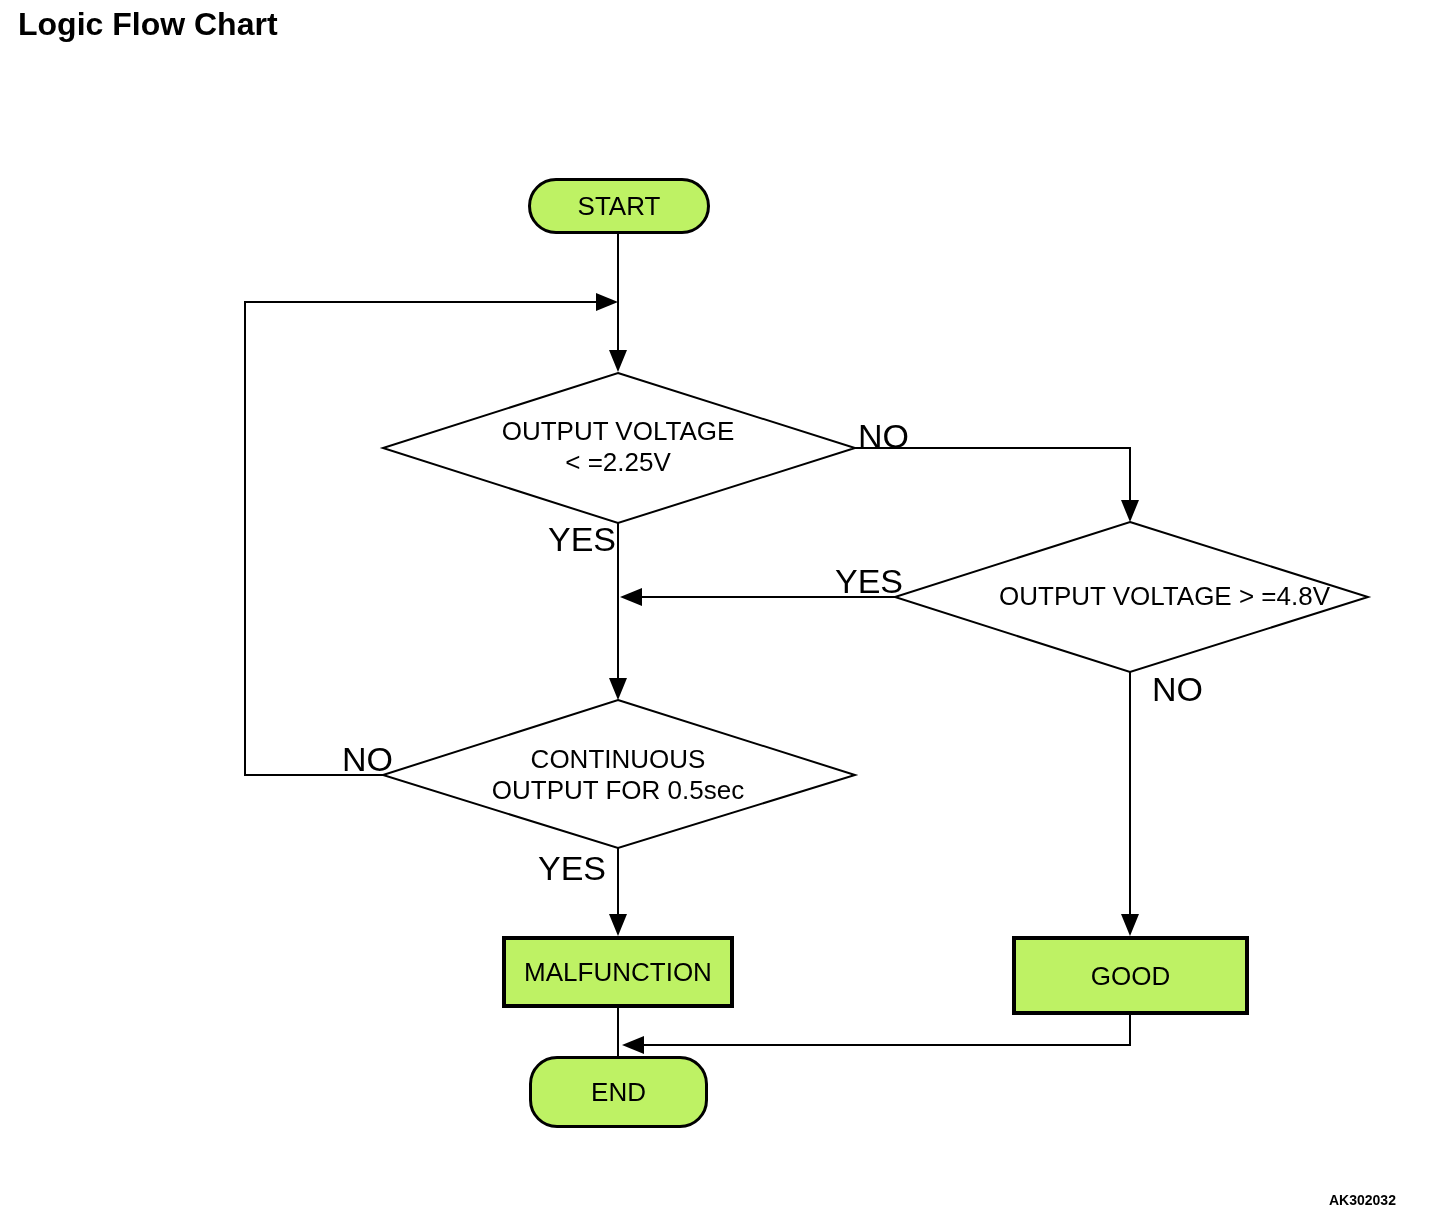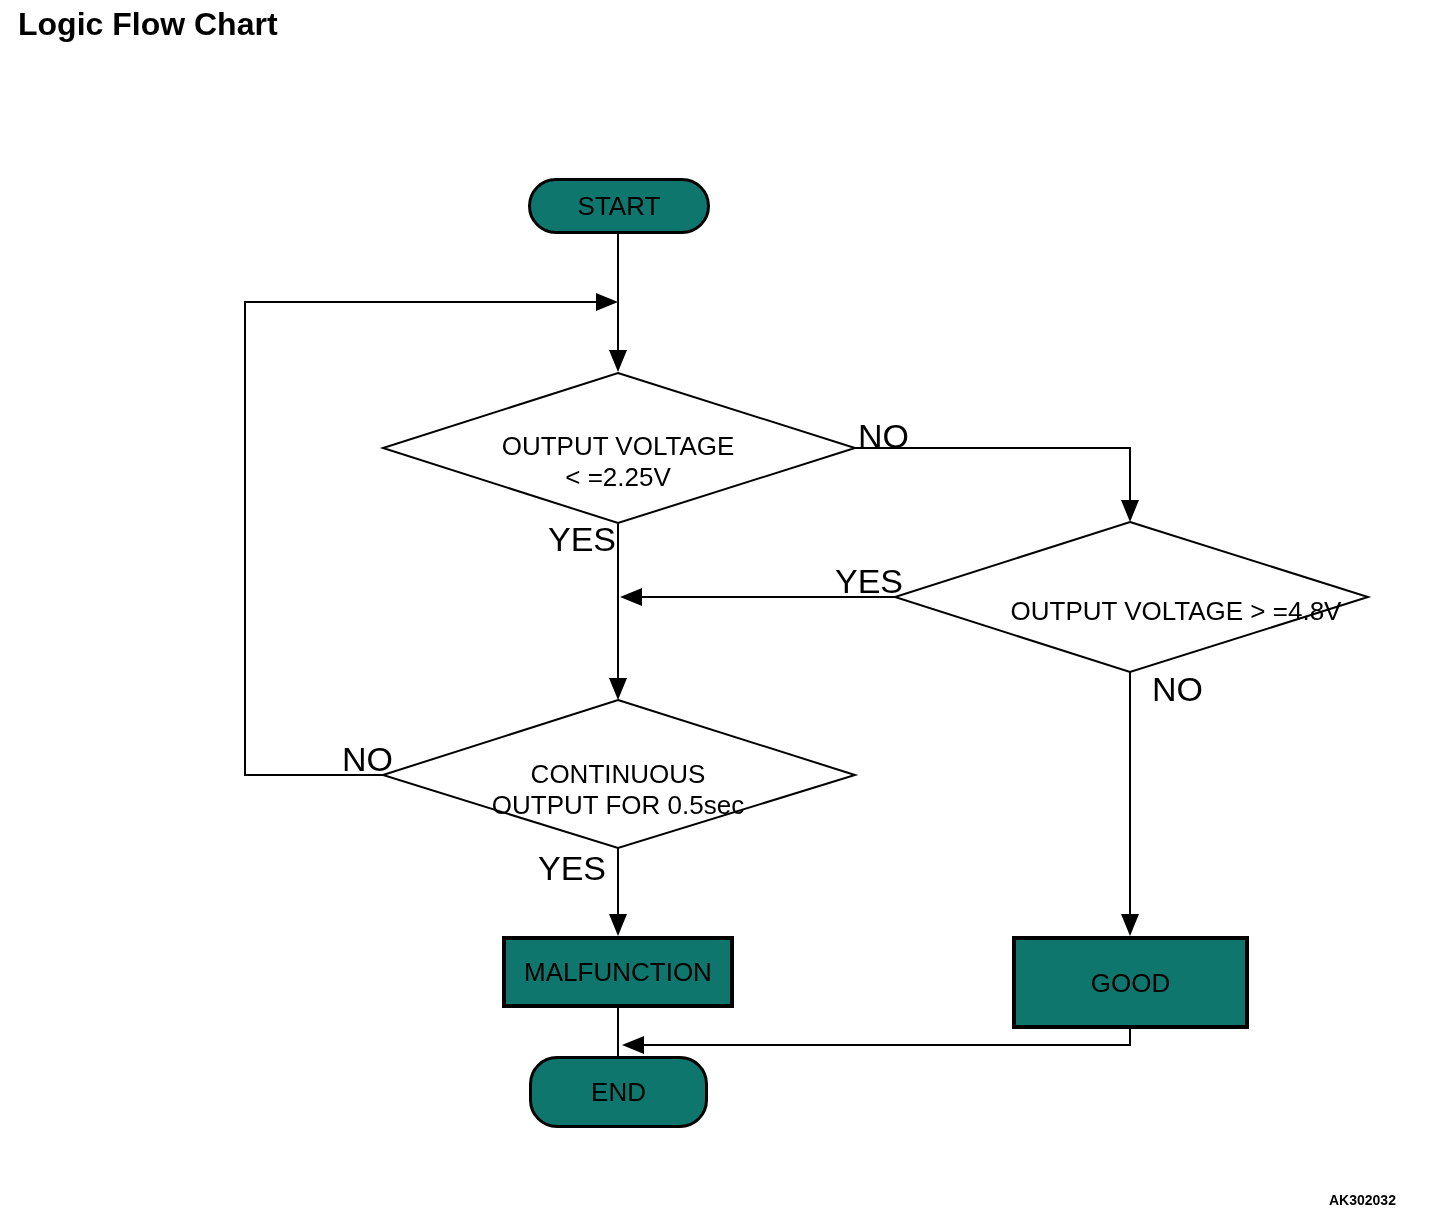--- a/index.html
+++ b/index.html
@@ -35,39 +35,38 @@
     fill: #ffffff;
     stroke: #000000;
     stroke-width: 2;
   }
   svg .arrowhead { fill: #000000; stroke: none; }
   .node {
     position: absolute;
     display: flex;
     align-items: center;
     justify-content: center;
-    background: #0f766e;
+    background: #bef264;
     font-size: 26px;
     line-height: 1;
     white-space: nowrap;
   }
   .terminator {
     border: 3px solid #000000;
     border-radius: 28px;
   }
   .process {
     border: 4px solid #000000;
   }
   .diamond-label {
     position: absolute;
     text-align: center;
     font-size: 26px;
     line-height: 31px;
     white-space: nowrap;
-    margin-top: 15px;
   }
   .edge-label {
     position: absolute;
     font-size: 34px;
     line-height: 1;
     white-space: nowrap;
   }
   .figure-code {
     position: absolute;
     left: 1329px;
@@ -118,34 +117,34 @@
   </svg>
 
   <div class="node terminator" style="left:528px; top:178px; width:182px; height:56px;">
     <span>START</span>
   </div>
 
   <div class="node process" style="left:502px; top:936px; width:232px; height:72px;">
     <span>MALFUNCTION</span>
   </div>
 
-  <div class="node process" style="left:1012px; top:936px; width:237px; height:93px;text-align:center;">
+  <div class="node process" style="left:1012px; top:936px; width:237px; height:79px;text-align:center;">
     <span>GOOD</span>
   </div>
 
   <div class="node terminator" style="left:529px; top:1056px; width:179px; height:72px;">
     <span>END</span>
   </div>
 
   <div class="diamond-label" style="left:458px; top:416px; width:320px;">
     <div>OUTPUT VOLTAGE</div>
     <div>&lt; =2.25V</div>
   </div>
 
-  <div class="diamond-label" style="left:976px; top:581px; width:400px;">OUTPUT VOLTAGE &gt; =4.8V</div>
+  <div class="diamond-label" style="left:930px; top:581px; width:400px;text-align:right;">OUTPUT VOLTAGE &gt; =4.8V</div>
 
   <div class="diamond-label" style="left:458px; top:744px; width:320px;">
     <div>CONTINUOUS</div>
     <div>OUTPUT FOR 0.5sec</div>
   </div>
 
   <span class="edge-label" style="left:858px; top:419px;">NO</span>
   <span class="edge-label" style="left:548px; top:522px;">YES</span>
   <span class="edge-label" style="left:835px; top:564px;">YES</span>
   <span class="edge-label" style="left:1152px; top:672px;">NO</span>

